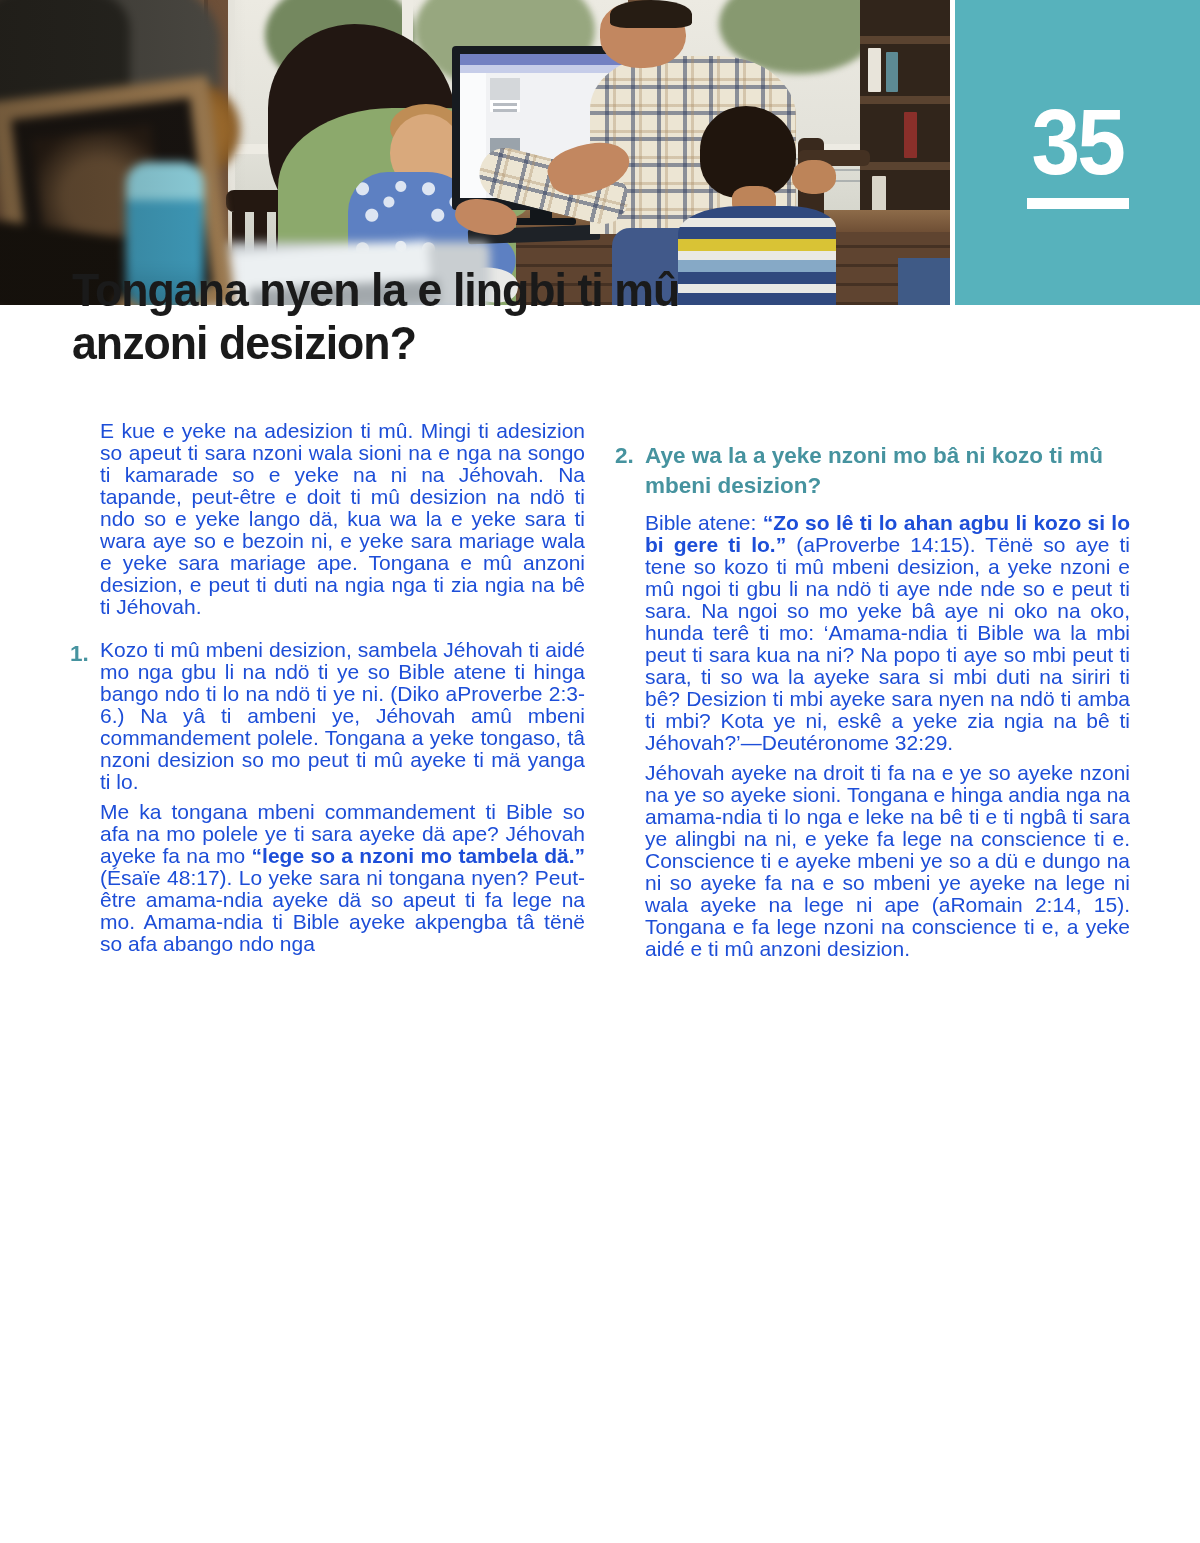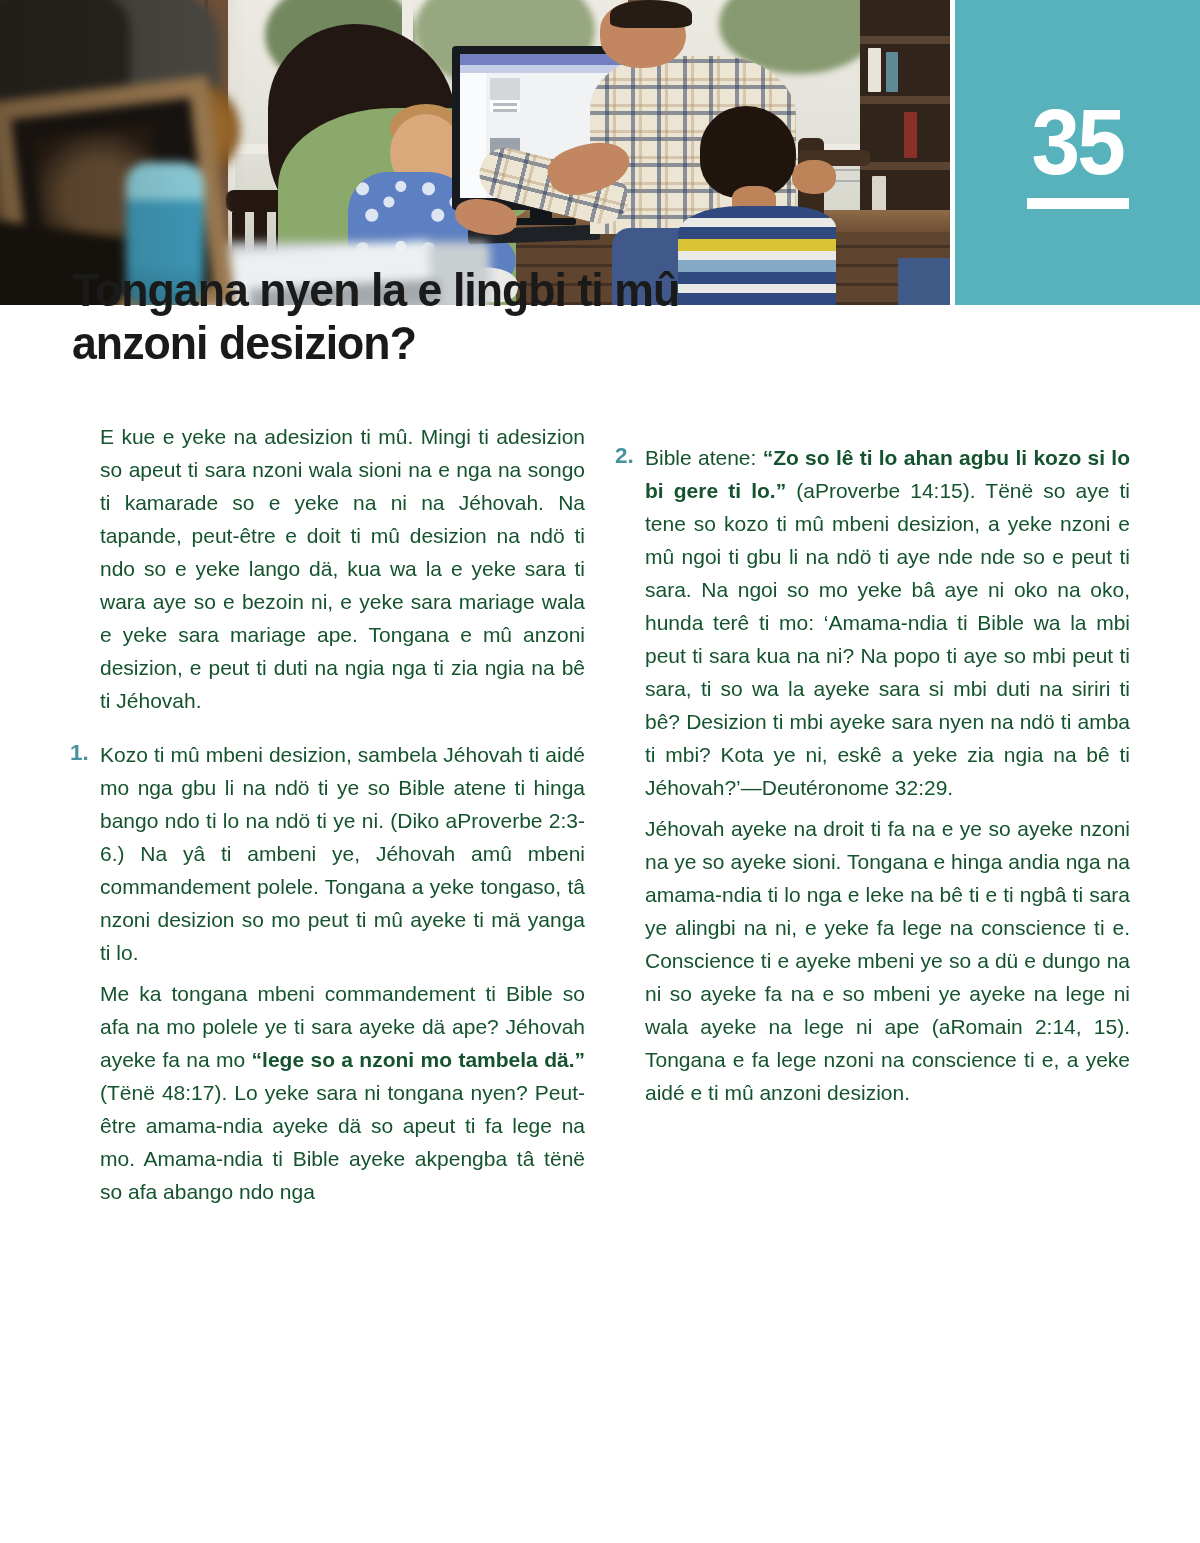--- a/index.html
+++ b/index.html
@@ -102,21 +102,21 @@
   .lesson-underline { width:102px; height:11px; background:#fff; margin-top:10px; }
 
   
   h1.title { margin:46px 70px 0 72px; font-size:46px; line-height:53px; font-weight:700;
     letter-spacing:-1px; color:#1a1a1a; transform:scaleX(.97); transform-origin:left top; }
 
   
   .columns { display:flex; margin:50px 0 0 72px; }
   .col { width:513px; padding-left:28px; }
   .col.left { margin-right:32px; }
-  .col p { font-size:21px; line-height:33px; text-align:justify; color:#14532d; margin-bottom:8px; }
+  .col p { font-size:21px; line-height:22px; text-align:justify; color:#1d4ed8; margin-bottom:8px; }
   .col p strong { font-weight:700; }
   .question { position:relative; margin:21px 0 11px 0; font-weight:700; font-size:22.5px; line-height:30px; color:#46939f; }
   .qnum { position:absolute; left:-30px; top:0; }
 </style>
 </head>
 <body>
 
 <div class="page">
 
   <header class="hero">
@@ -262,27 +262,28 @@
 
     <section class="col left">
       <p>E kue e yeke na adesizion ti mû. Mingi ti adesizion so apeut ti sara nzoni wala sioni na e nga na songo ti kamarade so e yeke na ni na Jéhovah. Na tapande, peut-être e doit ti mû desizion na ndö ti ndo so e yeke lango dä, kua wa la e yeke sara ti wara aye so e bezoin ni, e yeke sara mariage wala e yeke sara mariage ape. Tongana e mû anzoni desizion, e peut ti duti na ngia nga ti zia ngia na bê ti Jéhovah.</p>
 
       <div class="question">
         <span class="qnum">1.</span>
       </div>
 
       <p>Kozo ti mû mbeni desizion, sambela Jéhovah ti aidé mo nga gbu li na ndö ti ye so Bible atene ti hinga bango ndo ti lo na ndö ti ye ni. (Diko aProverbe 2:3-6.) Na yâ ti ambeni ye, Jéhovah amû mbeni commandement polele. Tongana a yeke tongaso, tâ nzoni desizion so mo peut ti mû ayeke ti mä yanga ti lo.</p>
 
-      <p><span>Me ka tongana mbeni commandement ti Bible so afa na mo polele ye ti sara ayeke dä ape? Jéhovah ayeke fa na mo </span><strong>“lege so a nzoni mo tambela dä.”</strong><span> (Tënë 48:17). Lo yeke sara ni tongana nyen? Peut-être amama-ndia ayeke dä so apeut ti fa lege na mo. Amama-ndia ti Bible ayeke akpengba tâ tënë so afa abango ndo nga</span></p>
+      <p><span>Me ka tongana mbeni commandement ti Bible so afa na mo polele ye ti sara ayeke dä ape? Jéhovah ayeke fa na mo </span><strong>“lege so a nzoni mo tambela dä.”</strong><span> (Ésaïe 48:17). Lo yeke sara ni tongana nyen? Peut-être amama-ndia ayeke dä so apeut ti fa lege na mo. Amama-ndia ti Bible ayeke akpengba tâ tënë so afa abango ndo nga</span></p>
     </section>
 
     <section class="col right">
 
       <div class="question">
         <span class="qnum">2.</span>
+        <span>Aye wa la a yeke nzoni mo bâ ni kozo ti mû mbeni desizion?</span>
       </div>
 
       <p><span>Bible atene: </span><strong>“Zo so lê ti lo ahan agbu li kozo si lo bi gere ti lo.”</strong><span> (aProverbe 14:15). Tënë so aye ti tene so kozo ti mû mbeni desizion, a yeke nzoni e mû ngoi ti gbu li na ndö ti aye nde nde so e peut ti sara. Na ngoi so mo yeke bâ aye ni oko na oko, hunda terê ti mo: ‘Amama-ndia ti Bible wa la mbi peut ti sara kua na ni? Na popo ti aye so mbi peut ti sara, ti so wa la ayeke sara si mbi duti na siriri ti bê? Desizion ti mbi ayeke sara nyen na ndö ti amba ti mbi? Kota ye ni, eskê a yeke zia ngia na bê ti Jéhovah?’—Deutéronome 32:29.</span></p>
 
       <p>Jéhovah ayeke na droit ti fa na e ye so ayeke nzoni na ye so ayeke sioni. Tongana e hinga andia nga na amama-ndia ti lo nga e leke na bê ti e ti ngbâ ti sara ye alingbi na ni, e yeke fa lege na conscience ti e. Conscience ti e ayeke mbeni ye so a dü e dungo na ni so ayeke fa na e so mbeni ye ayeke na lege ni wala ayeke na lege ni ape (aRomain 2:14, 15). Tongana e fa lege nzoni na conscience ti e, a yeke aidé e ti mû anzoni desizion.</p>
     </section>
 
   </main>
 </div>
 

